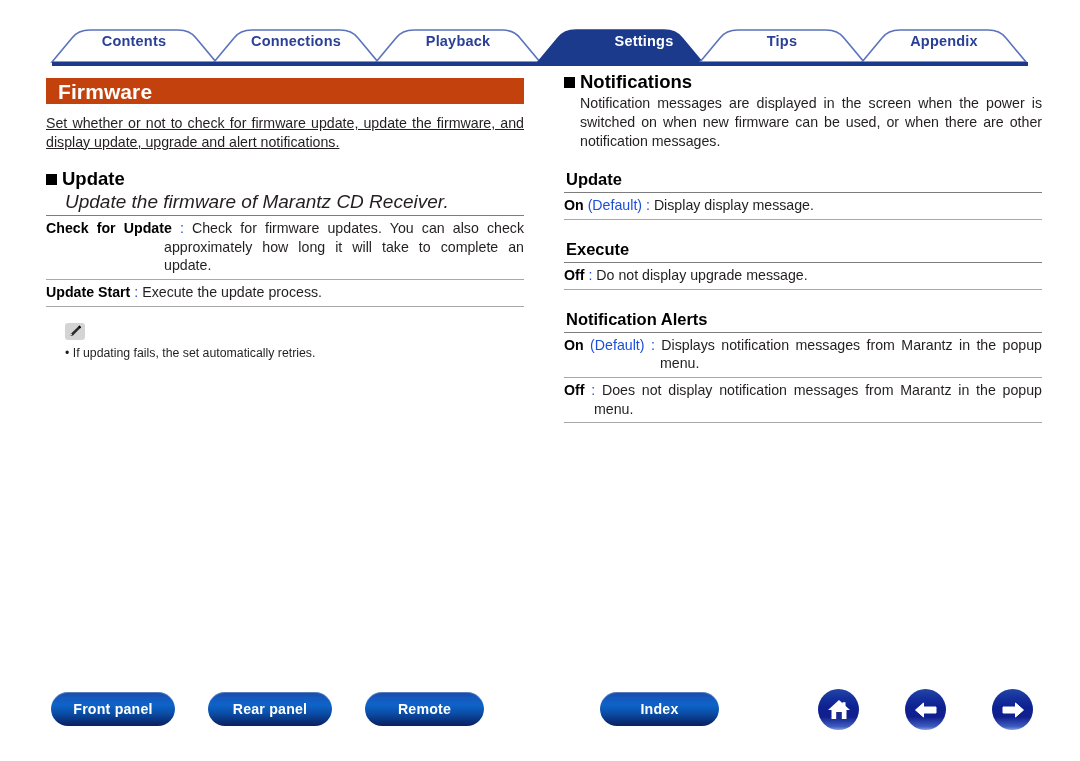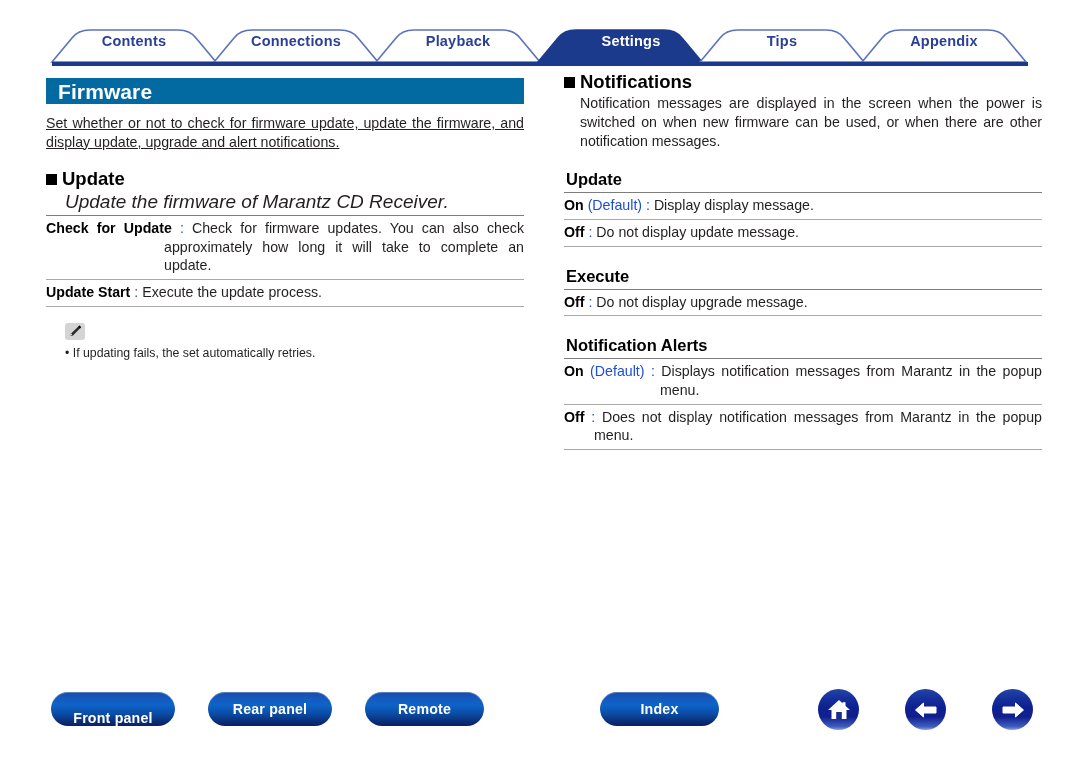--- a/index.html
+++ b/index.html
@@ -48,21 +48,21 @@
   .col {
     position: absolute;
     top: 0;
     width: 478px;
   }
   .col-left  { left: 46px; }
   .col-right { left: 564px; }
 
   
   .title-band {
-    background: #0369a1;
+    background: #c2410c;
     height: 26px;
     width: 478px;
     display: flex;
     align-items: center;
     margin-top: 10px;
   }
   .title-band .title-text {
     color: #ffffff;
     font-size: 21px;
     font-weight: bold;
@@ -221,21 +221,21 @@
     <path d="M 700 62 L 720 38 Q 726 30 738 30 L 826 30 Q 838 30 844 38 L 864 62 Z" fill="#ffffff" stroke="#5b73bd" stroke-width="1.6"></path>
 
     <path d="M 862 62 L 882 38 Q 888 30 900 30 L 988 30 Q 1000 30 1006 38 L 1026 62 Z" fill="#ffffff" stroke="#5b73bd" stroke-width="1.6"></path>
 
     <rect x="52" y="62" width="976" height="4" fill="#1b3a8c"></rect>
   </svg>
 
   <div class="tab-label" style="left:134px">Contents</div>
   <div class="tab-label" style="left:296px">Connections</div>
   <div class="tab-label" style="left:458px">Playback</div>
-  <div class="tab-label active" style="left:631px">Settings</div>
+  <div class="tab-label active" style="left:644px">Settings</div>
   <div class="tab-label" style="left:782px">Tips</div>
   <div class="tab-label" style="left:944px">Appendix</div>
 </div>
 
 <div class="page">
 
   <div class="col col-left">
 
     <div class="title-band">
       <div class="title-text">Firmware</div>
@@ -278,23 +278,20 @@
       <span class="sq"></span>
       <span>Notifications</span>
     </div>
     <div class="right-lead">Notification messages are displayed in the screen when the power is switched on when new firmware can be used, or when there are other notification messages.</div>
 
     <div class="sub-head">Update</div>
     <div class="deflist">
       <div class="defrow">
         <b>On</b><span class="muted"> (Default)</span><span class="muted"> : </span><span>Display display message.</span>
       </div>
-      <div class="defrow">
-        <b>Off</b><span class="muted"> : </span><span>Do not display update message.</span>
-      </div>
     </div>
 
     <div class="sub-head">Execute</div>
     <div class="deflist">
       <div class="defrow">
         <b>Off</b><span class="muted"> : </span><span>Do not display upgrade message.</span>
       </div>
     </div>
 
     <div class="sub-head">Notification Alerts</div>
@@ -304,21 +301,21 @@
       </div>
       <div class="defrow hang-30 just">
         <b>Off</b><span class="muted"> : </span><span>Does not display notification messages from Marantz in the popup menu.</span>
       </div>
     </div>
   </div>
 </div>
 
 <div class="footer">
 
-  <div class="pill" style="left:51px;  top:24px; width:124px;align-items:flex-end;">
+  <div class="pill" style="left:51px;  top:24px; width:124px;">
     <span>Front panel</span>
   </div>
   <div class="pill" style="left:208px; top:24px; width:124px;">
     <span>Rear panel</span>
   </div>
   <div class="pill" style="left:365px; top:24px; width:119px;">
     <span>Remote</span>
   </div>
 
   <div class="pill" style="left:600px; top:24px; width:119px;">

